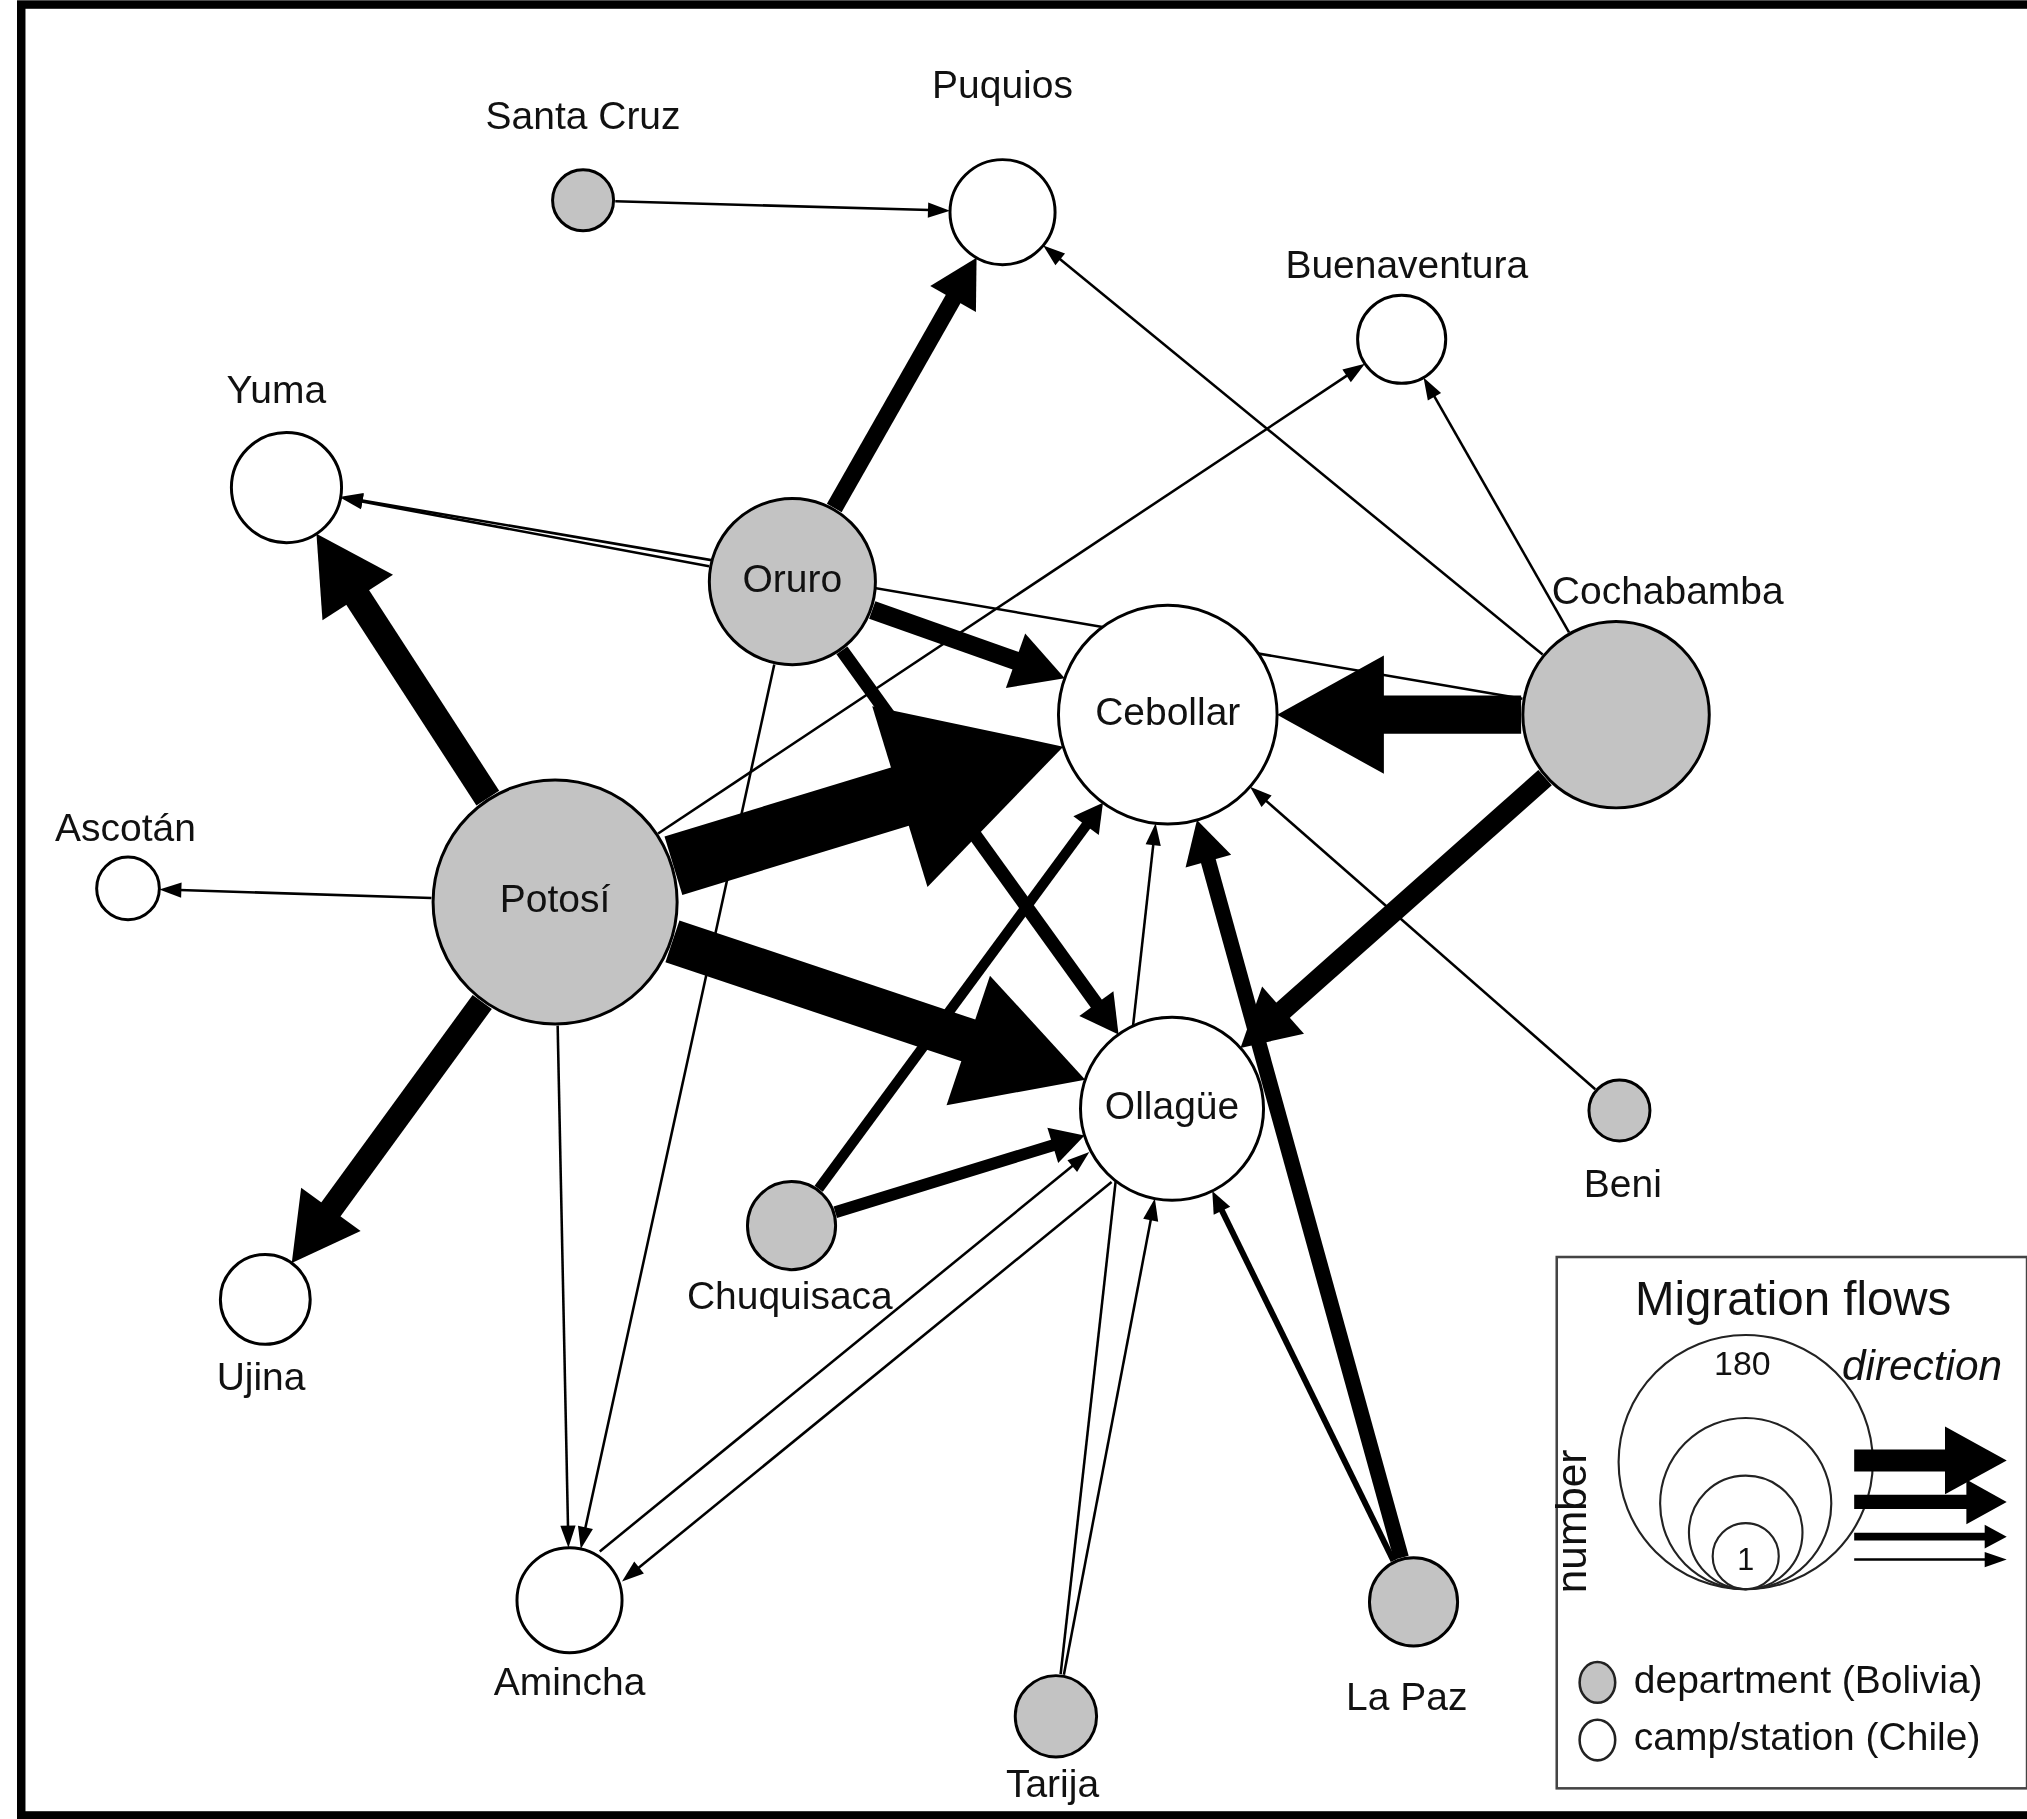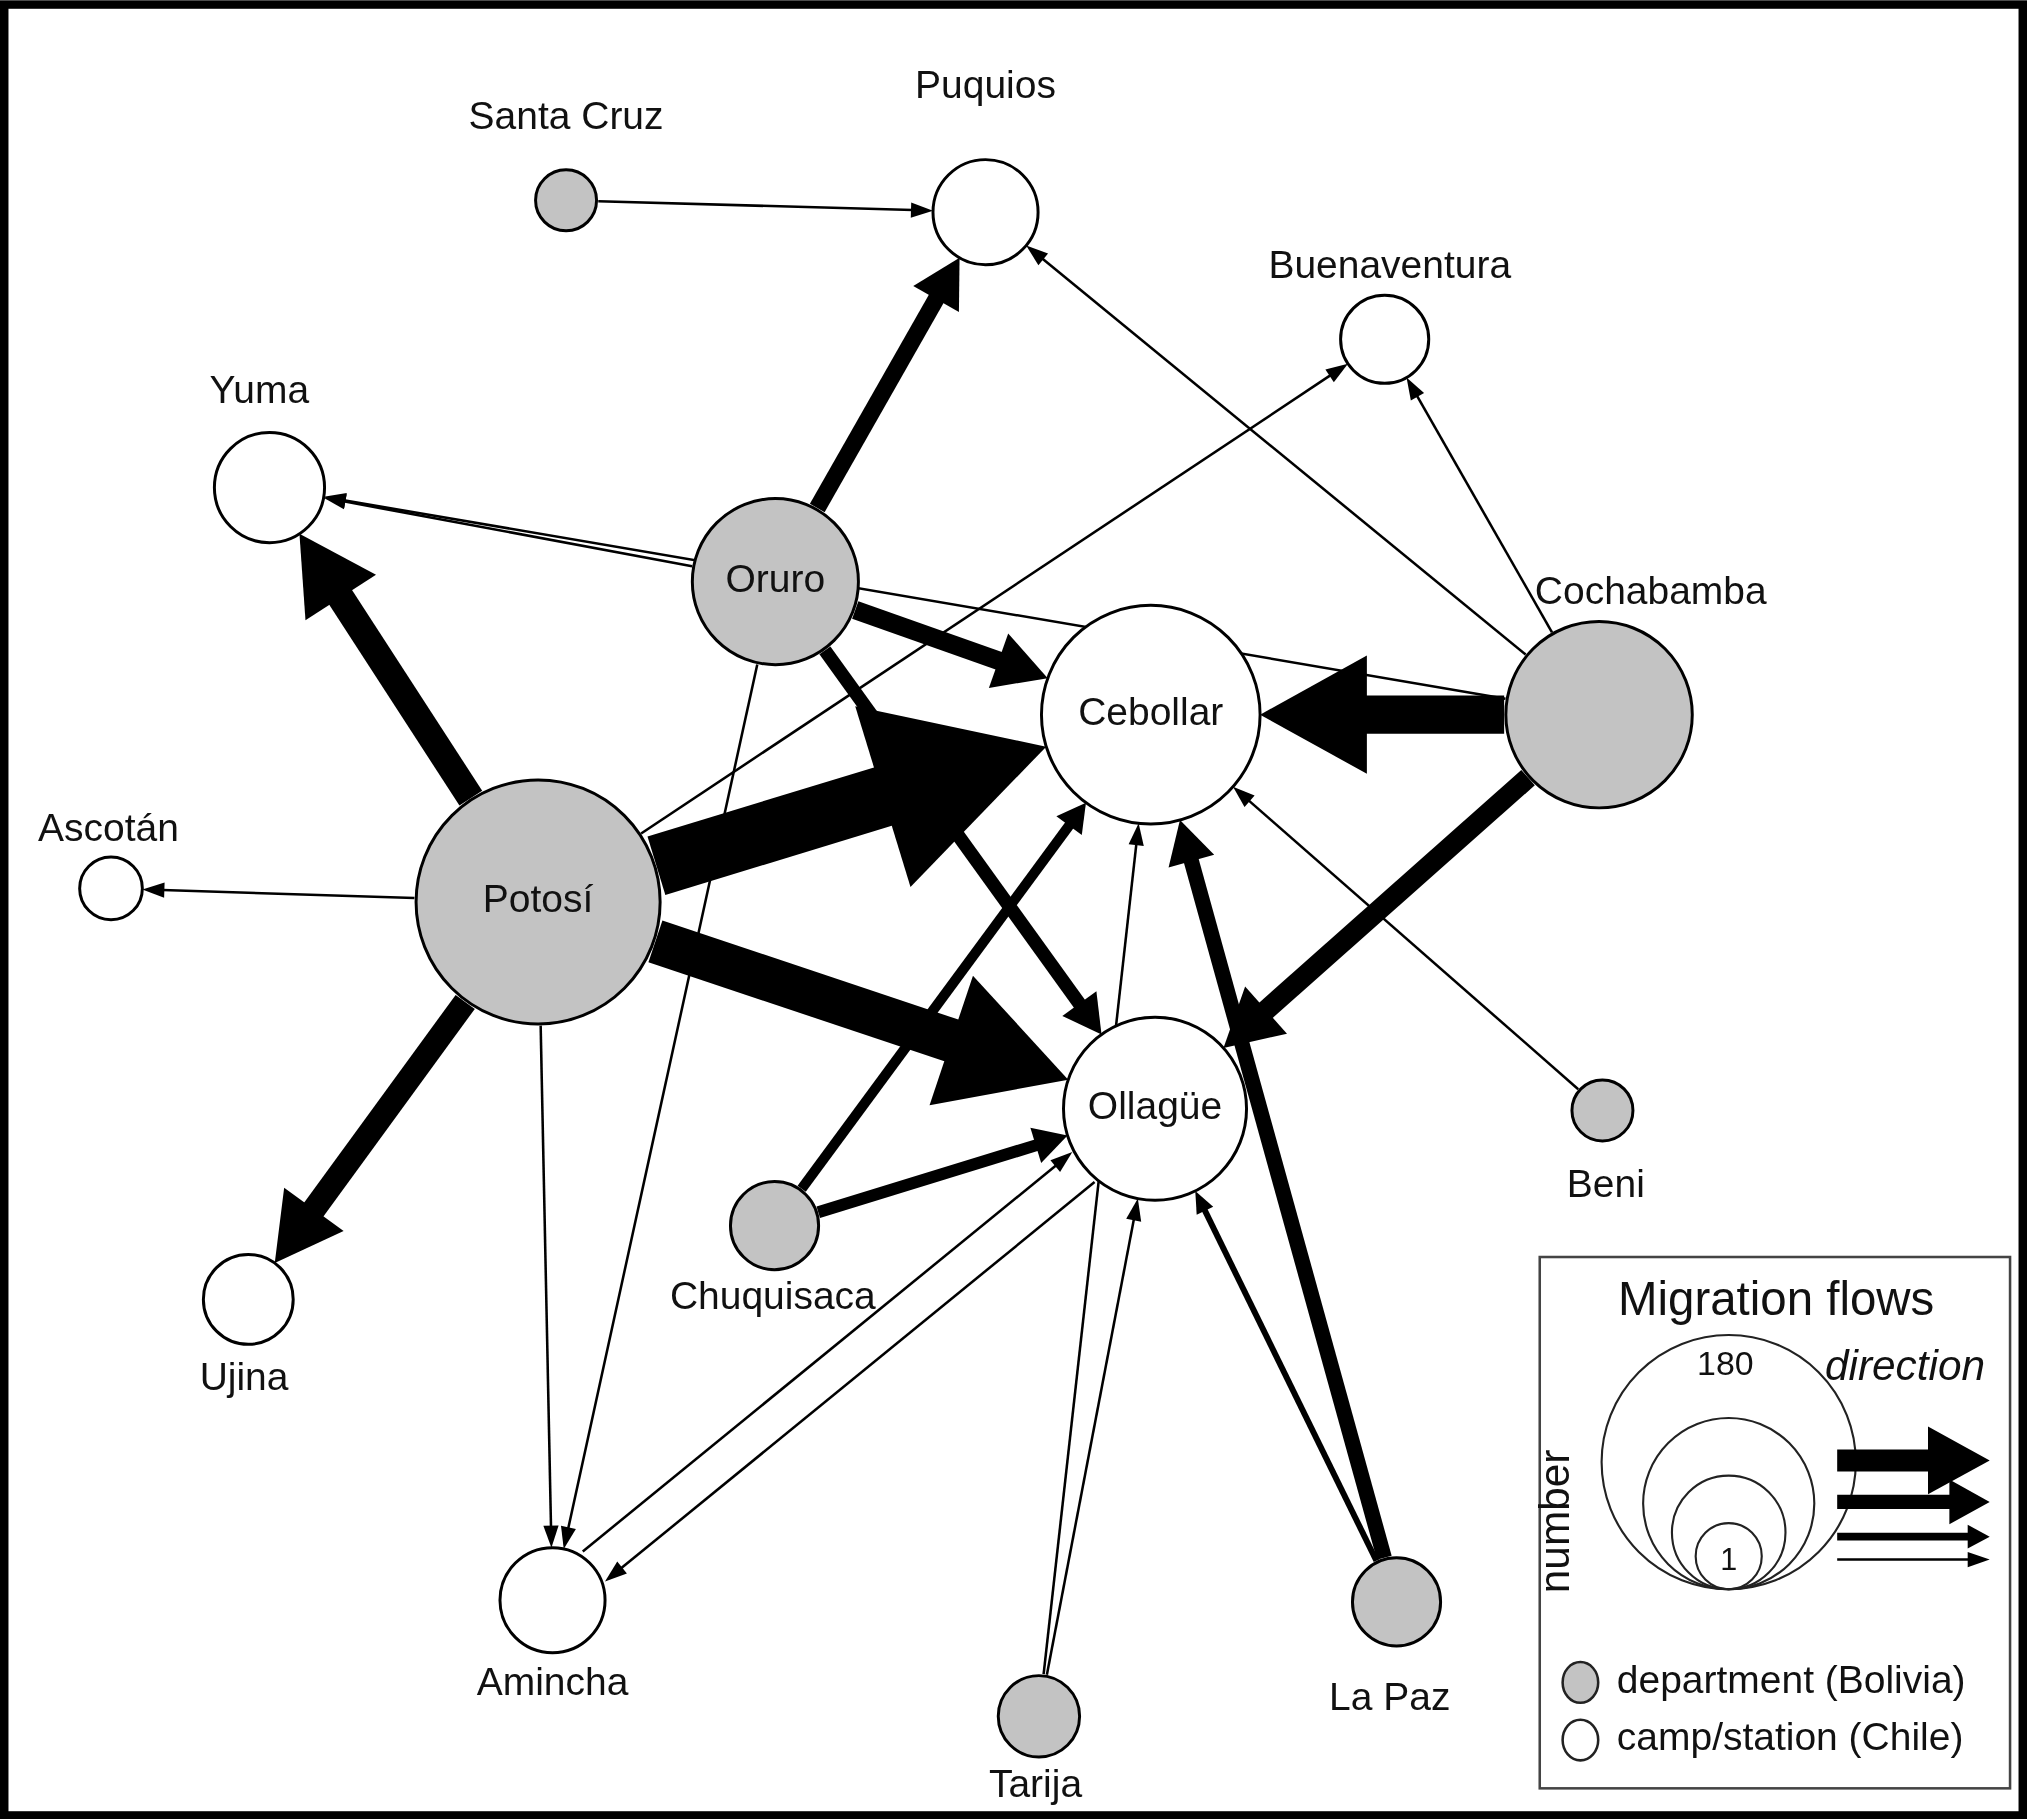--- a/index.html
+++ b/index.html
@@ -1,17 +1,17 @@
 <!DOCTYPE html>
 <html style="font-size:13.6px"><head>
 <meta charset="utf-8">
 <style>
   html,body{margin:0;padding:0;background:#ffffff;}
   body{font-family:"Liberation Sans", sans-serif;}
-  #stage{width:1608px;height:1820px;position:relative;}
+  #stage{width:1608px;height:1820px;position:relative;padding-left:17px;}
   svg{display:block;}
   text{font-family:"Liberation Sans", sans-serif;}
 </style>
 </head>
 <body>
 
 <div id="stage">
   <svg id="diagram" width="2027" height="1820" viewBox="0 0 2392 2147" xmlns="http://www.w3.org/2000/svg">
       <rect x="0" y="0" width="2392" height="2147" fill="#ffffff"></rect>
       <rect x="5" y="5" width="2382" height="2137" fill="none" stroke="#000000" stroke-width="10"></rect>

